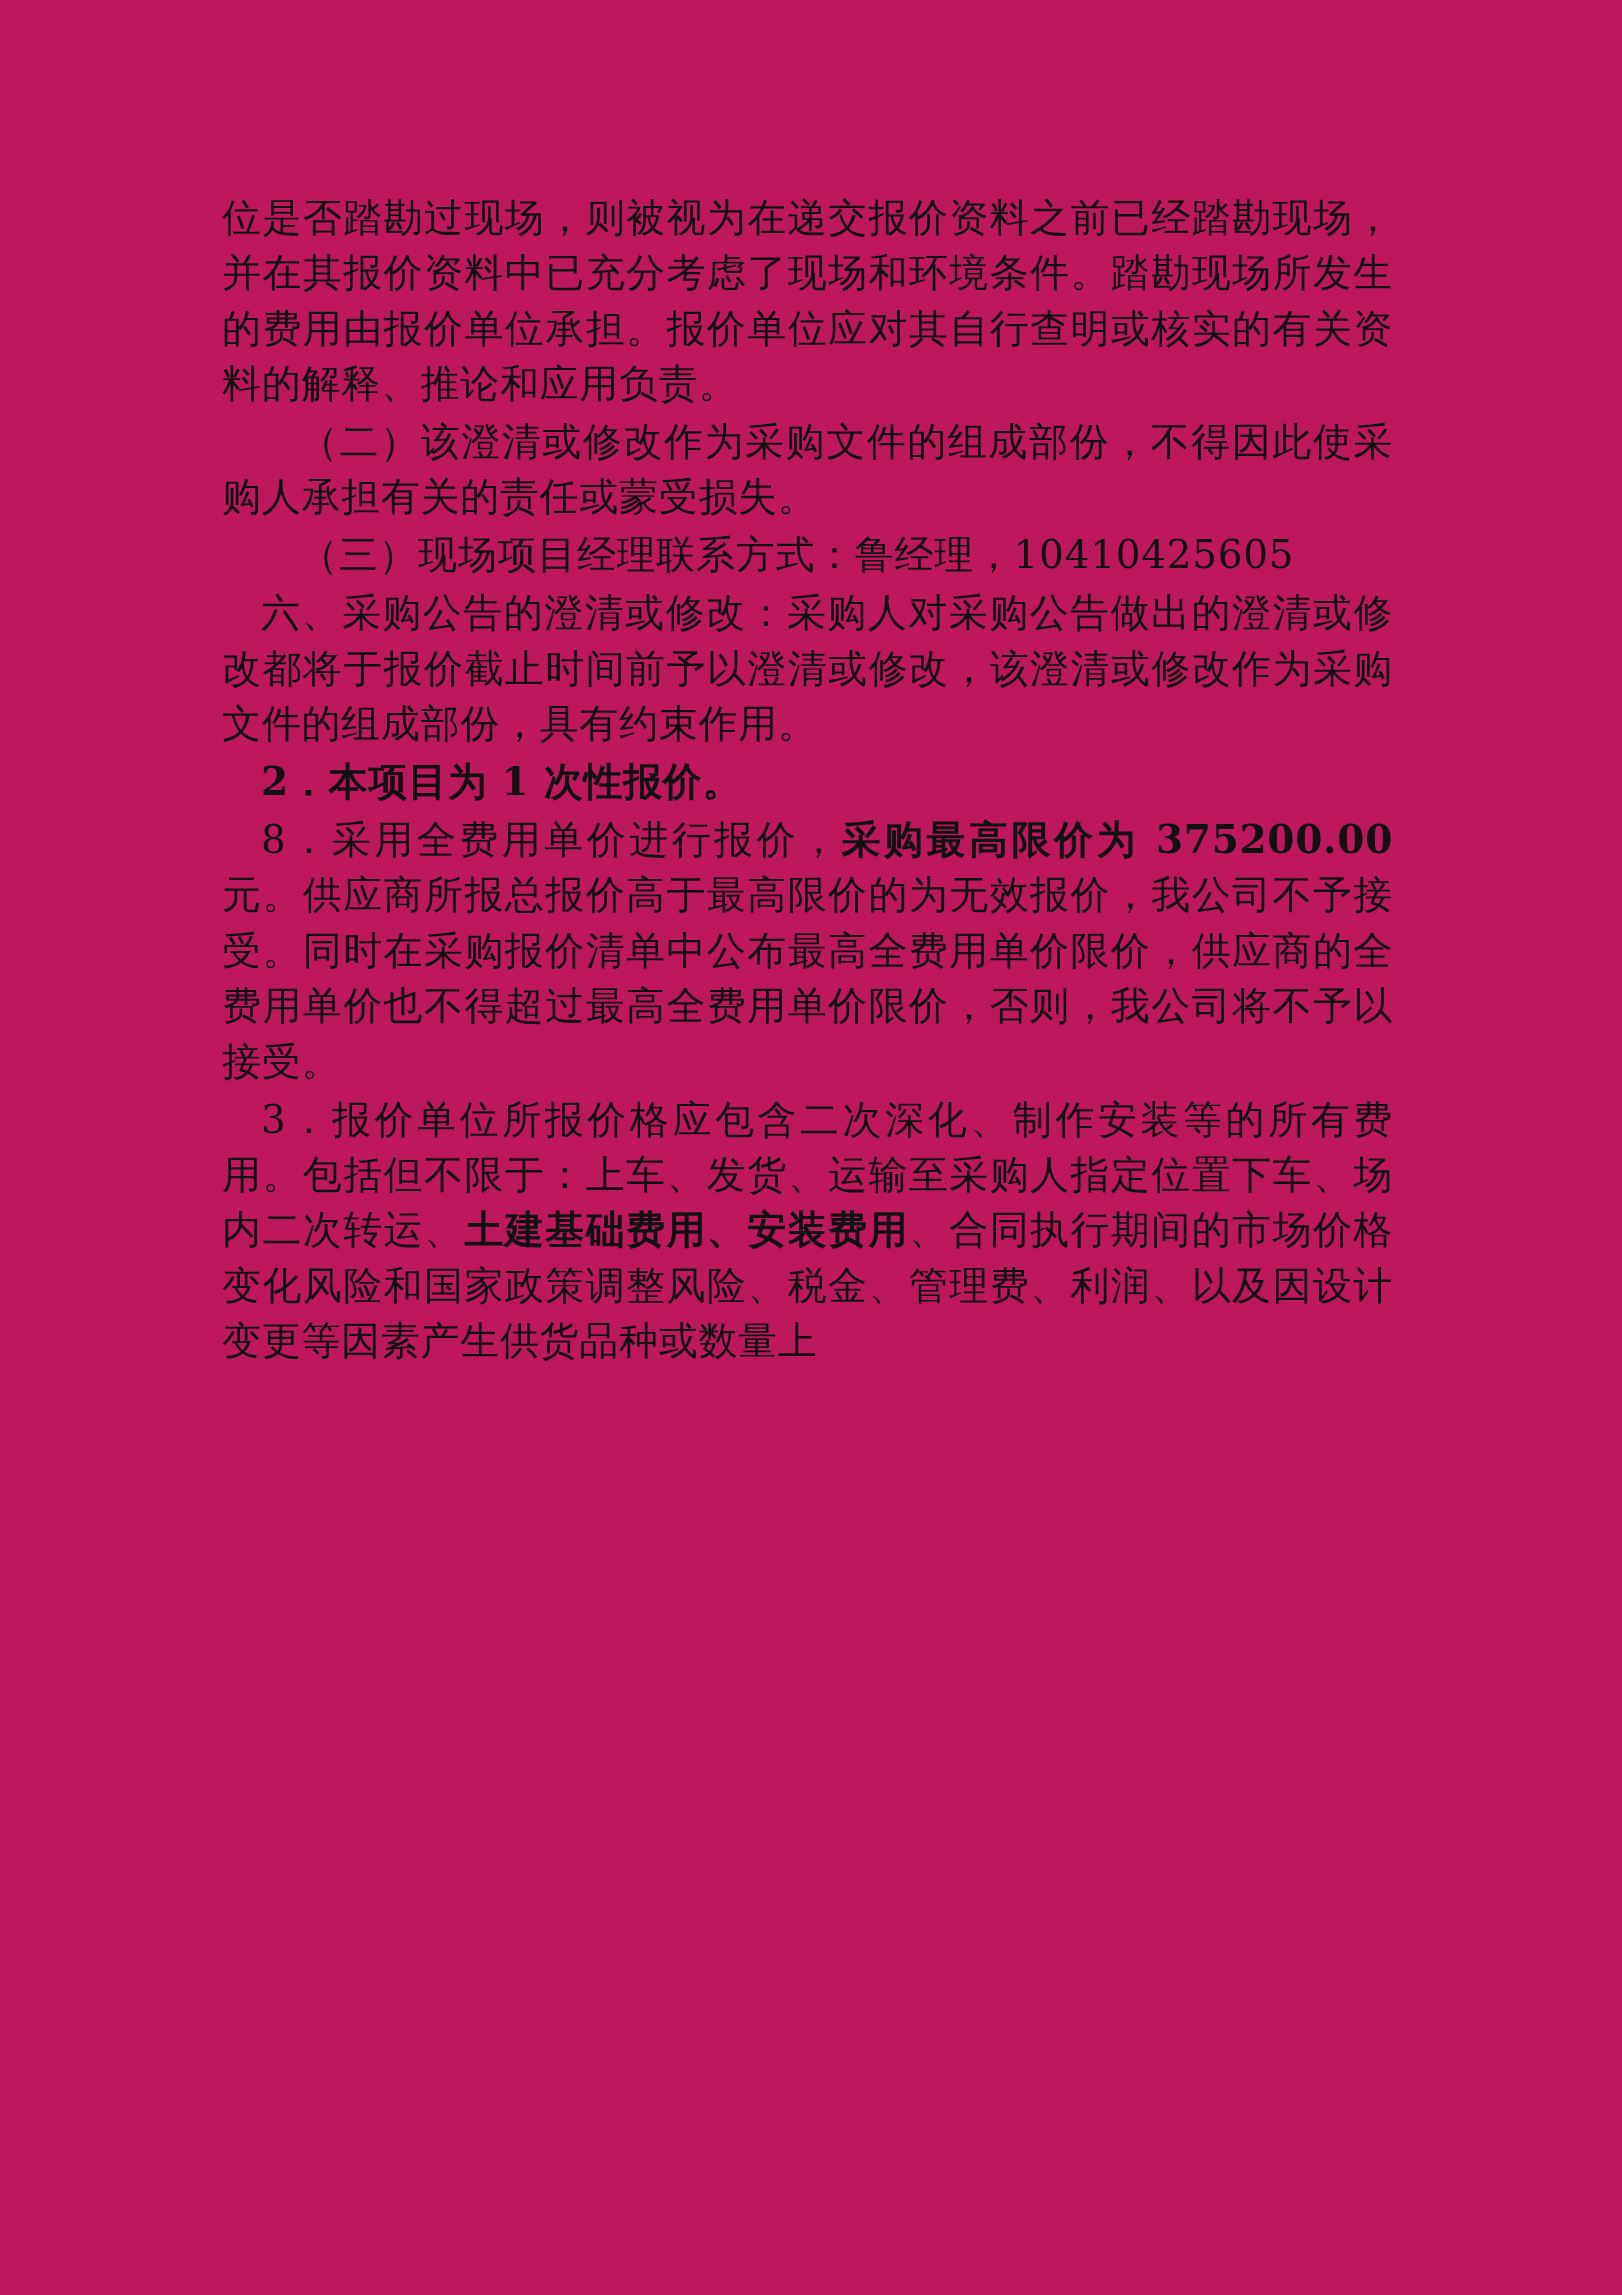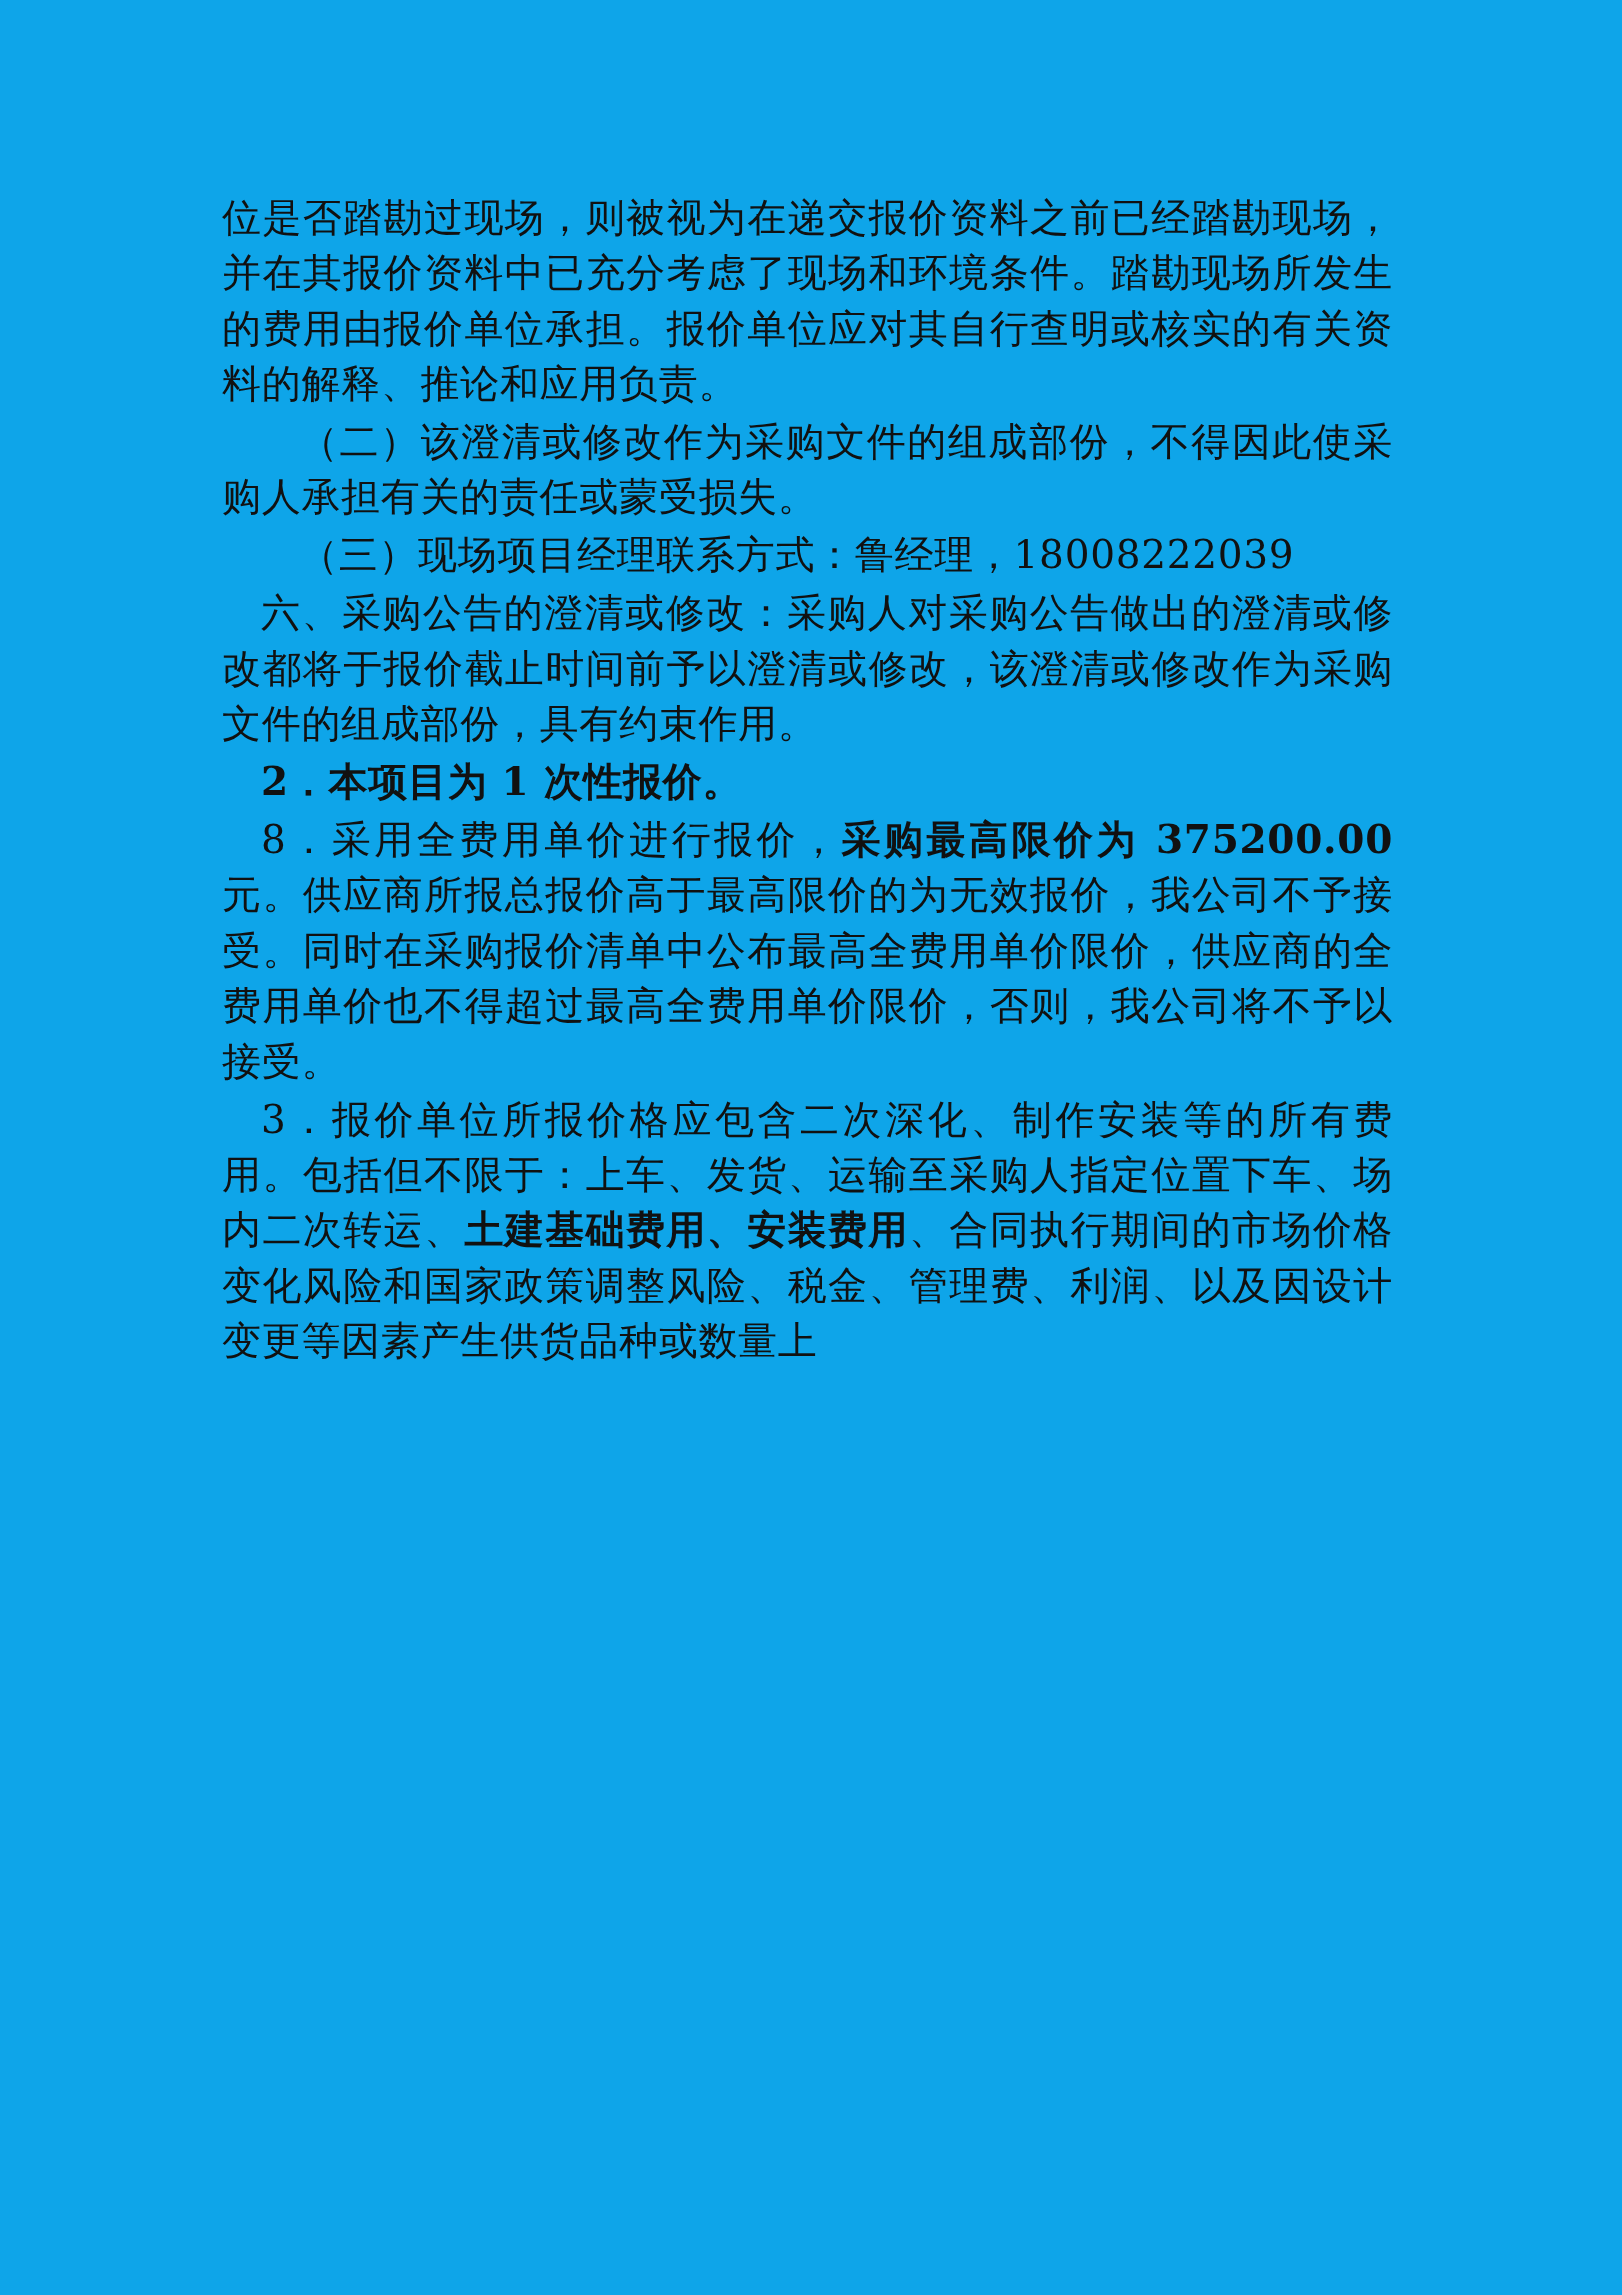--- a/index.html
+++ b/index.html
@@ -13,21 +13,21 @@
     font-family: "DejaVu Serif", "Liberation Serif", serif;
     color: #111111;
     position: relative;
     overflow: hidden;
   }
   .page {
     position: absolute;
     top: 0; left: 0;
     width: 1623px;
     height: 2295px;
-    background: #0ea5e9;
+    background: #be185d;
   }
   .content {
     position: absolute;
     left: 222px;
     top: 190px;
     width: 1171px;
   }
   p {
     margin: 0 0 2.6px 0;
     font-size: 39px;
@@ -51,21 +51,21 @@
 </head>
 <body>
 
 <div class="page">
   <div class="content">
 
     <p class="noindent">位是否踏勘过现场，则被视为在递交报价资料之前已经踏勘现场，并在其报价资料中已充分考虑了现场和环境条件。踏勘现场所发生的费用由报价单位承担。报价单位应对其自行查明或核实的有关资料的解释、推论和应用负责。</p>
 
     <p class="indent2">（二）该澄清或修改作为采购文件的组成部份，不得因此使采购人承担有关的责任或蒙受损失。</p>
 
-    <p class="indent2">（三）现场项目经理联系方式：鲁经理，18008222039</p>
+    <p class="indent2">（三）现场项目经理联系方式：鲁经理，10410425605</p>
 
     <p class="indent1">六、采购公告的澄清或修改：采购人对采购公告做出的澄清或修改都将于报价截止时间前予以澄清或修改，该澄清或修改作为采购文件的组成部份，具有约束作用。</p>
 
 
     <p class="indent1 bold">2．本项目为 1 次性报价。</p>
 
     <p class="indent1"><span>8．采用全费用单价进行报价，</span><span class="b-strong">采购最高限价为 375200.00</span><span>元。供应商所报总报价高于最高限价的为无效报价，我公司不予接受。同时在采购报价清单中公布最高全费用单价限价，供应商的全费用单价也不得超过最高全费用单价限价，否则，我公司将不予以接受。</span></p>
 
     <p class="indent1"><span>3．报价单位所报价格应包含二次深化、制作安装等的所有费用。包括但不限于：上车、发货、运输至采购人指定位置下车、场内二次转运、</span><span class="b-strong">土建基础费用、安装费用</span><span>、合同执行期间的市场价格变化风险和国家政策调整风险、税金、管理费、利润、以及因设计变更等因素产生供货品种或数量上</span></p>
 

